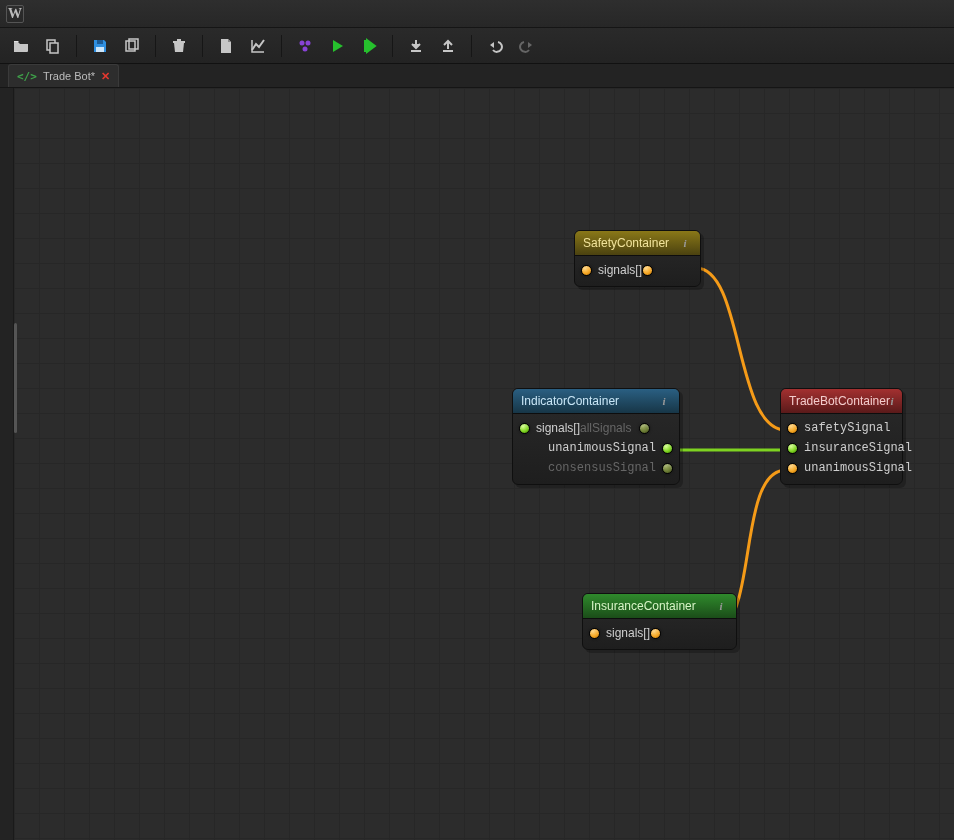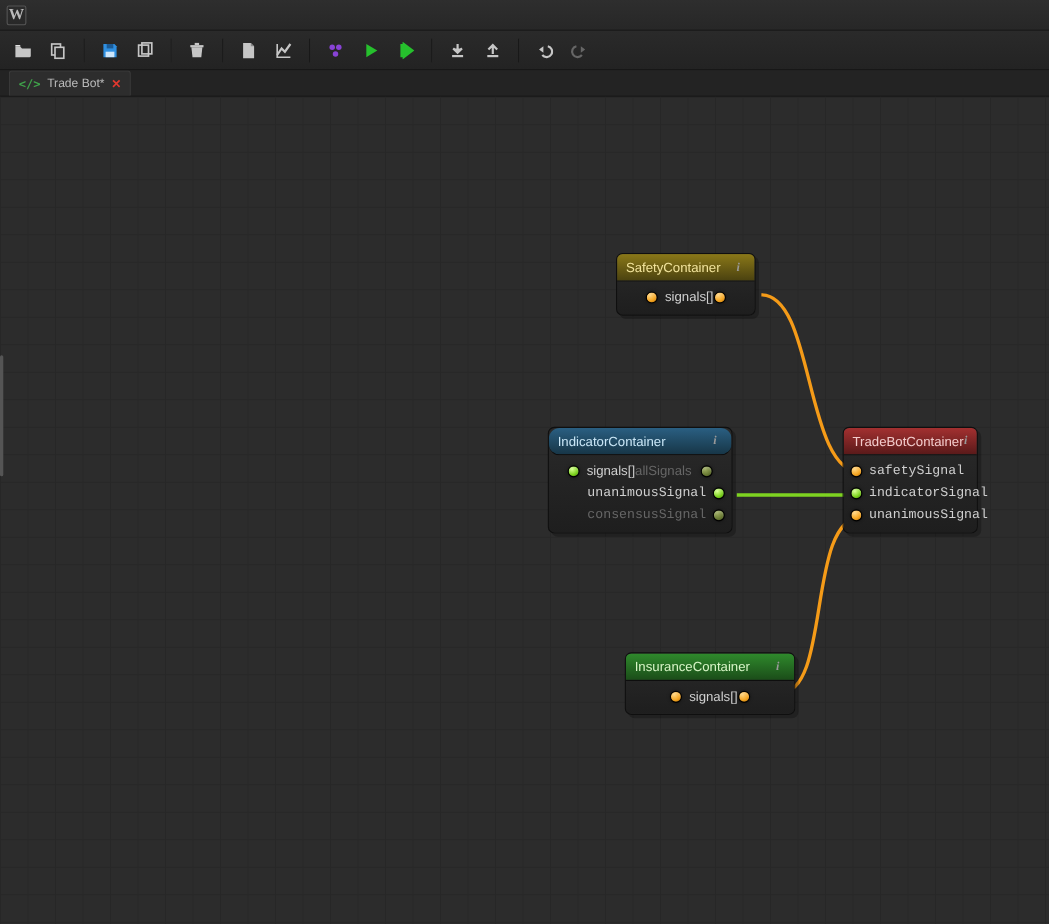--- a/index.html
+++ b/index.html
@@ -88,21 +88,20 @@
     cursor: pointer;
   }
   .tab .code-icon { color: #3fa24a; font-family: monospace; font-weight: bold; font-size: 11px; }
   .tab .close-x  { color: #e2382f; font-weight: bold; cursor: pointer; }
 
   
   .workspace {
     position: relative;
     display: flex;
     height: calc(100% - 28px - 36px - 24px);
-    flex-direction: column;
   }
   .gutter {
     width: 14px;
     background: #232323;
     border-right: 1px solid #1a1a1a;
     display: flex;
     align-items: center;
     justify-content: center;
     color: #666;
   }
@@ -162,21 +161,21 @@
     border-radius: 50%;
     color: #999;
     font-family: Georgia, serif;
     font-style: italic;
     font-weight: bold;
     display: flex; align-items: center; justify-content: center;
     font-size: 11px;
     cursor: pointer;
   }
   .head-yellow { background: linear-gradient(#8a7818, #4b4210); color:#f1e39c; }
-  .head-blue   { background: linear-gradient(#2a5f82, #173647); color:#c9e6f6;border-radius:10px; }
+  .head-blue   { background: linear-gradient(#2a5f82, #173647); color:#c9e6f6; }
   .head-green  { background: linear-gradient(#2f8a2c, #1b4d19); color:#d7f5c6; }
   .head-red    { background: linear-gradient(#a33030, #5a1a1a); color:#f3cccc; }
 
   .node-body { padding: 4px 6px 6px 6px; }
   .row {
     display: flex;
     align-items: center;
     height: 20px;
     gap: 6px;
     font-family: Liberation Mono, monospace;
@@ -188,21 +187,21 @@
     border-radius: 50%;
     border: 1px solid #000;
     box-shadow: 0 0 3px rgba(0,0,0,.4), inset 0 2px 2px rgba(255,255,255,.25);
     flex: 0 0 auto;
   }
   .port.orange { background: radial-gradient(circle at 35% 30%, #ffd37a, #f5a623 55%, #b56b00); }
   .port.green  { background: radial-gradient(circle at 35% 30%, #d4ff8a, #7ed321 55%, #3b7d00); }
   .port.dim-green { background: radial-gradient(circle at 35% 30%, #9baa5d, #6b7c35 55%, #3c4718); }
   .label      { color: #cfcfcf; }
   .label.dim  { color: #666; }
-  .dualrow { display:flex; justify-content:center; align-items:center; height:20px; }
+  .dualrow { display:flex; justify-content:flex-start; align-items:center; height:20px; }
 
 </style>
 </head>
 <body>
 
 <div class="titlebar">
   <div class="appicon">W</div>
   <div style="width:18px"></div>
 </div>
 
@@ -388,21 +387,21 @@
         <span class="title">TradeBotContainer</span>
         <span class="node-info">i</span>
       </div>
       <div class="node-body">
         <div class="row left">
           <span class="port orange"></span>
           <span class="label">safetySignal</span>
         </div>
         <div class="row left">
           <span class="port green"></span>
-          <span class="label">indicatorSignal</span>
+          <span class="label">insuranceSignal</span>
         </div>
         <div class="row left">
           <span class="port orange"></span>
           <span class="label">unanimousSignal</span>
         </div>
       </div>
     </div>
 
   </div>
 </div>

